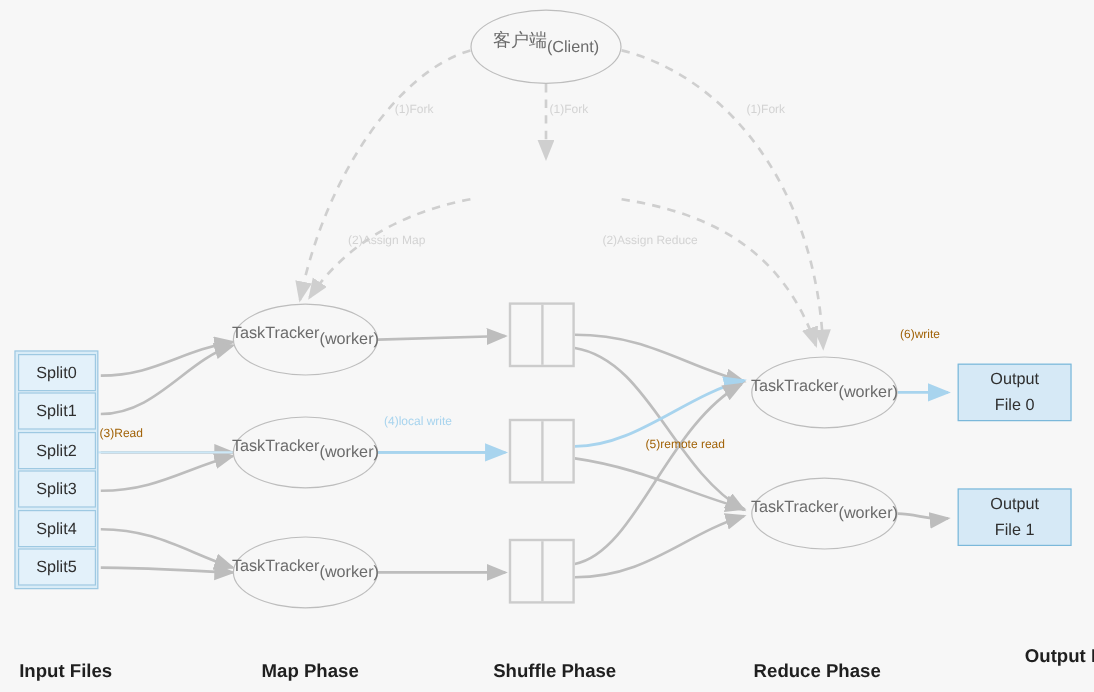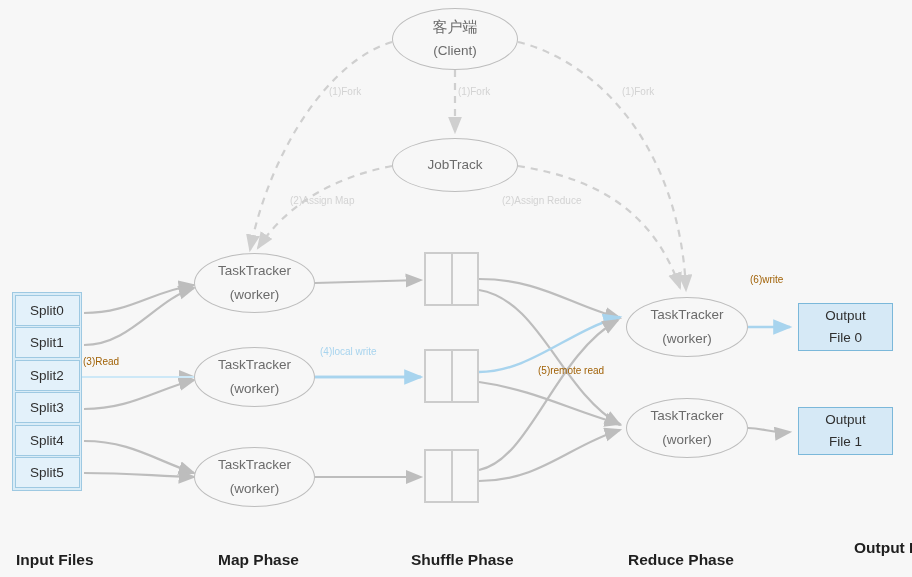--- a/index.html
+++ b/index.html
@@ -21,21 +21,21 @@
     position: absolute;
     left: 0;
     top: 0;
     width: 912px;
     height: 577px;
   }
   .node {
     position: absolute;
     box-sizing: border-box;
     display: flex;
-    flex-direction: column;
+    flex-direction: row;
     align-items: center;
     justify-content: center;
   }
   
   .ellipse {
     border: 1.6px solid #bdbdbd;
     border-radius: 50%;
     background: #f7f7f7;
     color: #6b6b6b;
     font-size: 13.5px;
@@ -226,23 +226,20 @@
     <g>
       <path d="M315,377 L421,377" fill="none" stroke="#a8d4ee" stroke-width="2.4"></path>
     </g>
   </svg>
 
   <div class="node ellipse client" style="left:392px; top:8px; width:126px; height:62px;">
     <span class="line1">客户端</span>
     <span class="line2">(Client)</span>
   </div>
 
-  <div class="node ellipse" style="left:392px; top:138px; width:126px; height:54px;">
-    <span class="line1" style="margin-bottom:0;">JobTrack</span>
-  </div>
 
   <div class="node ellipse" style="left:194px; top:253px; width:121px; height:60px;">
     <span class="line1">TaskTracker</span>
     <span class="line2">(worker)</span>
   </div>
   <div class="node ellipse" style="left:194px; top:347px; width:121px; height:60px;">
     <span class="line1">TaskTracker</span>
     <span class="line2">(worker)</span>
   </div>
   <div class="node ellipse" style="left:194px; top:447px; width:121px; height:60px;">

